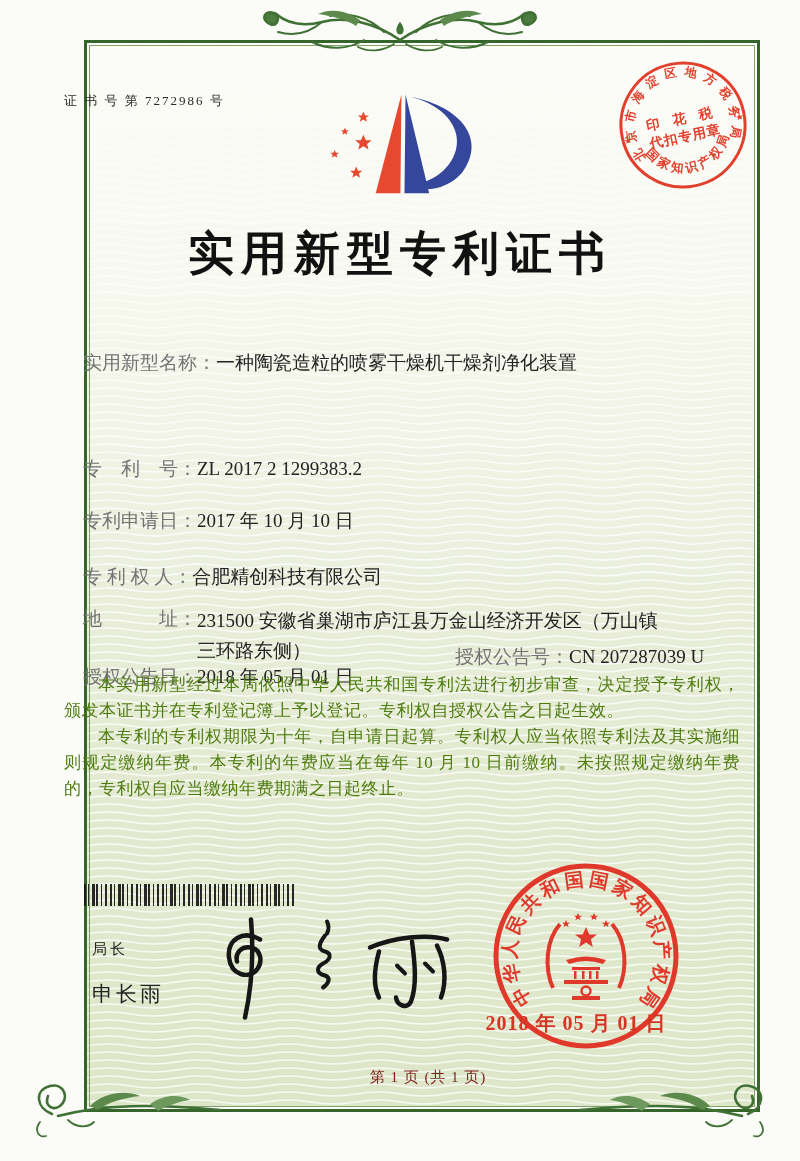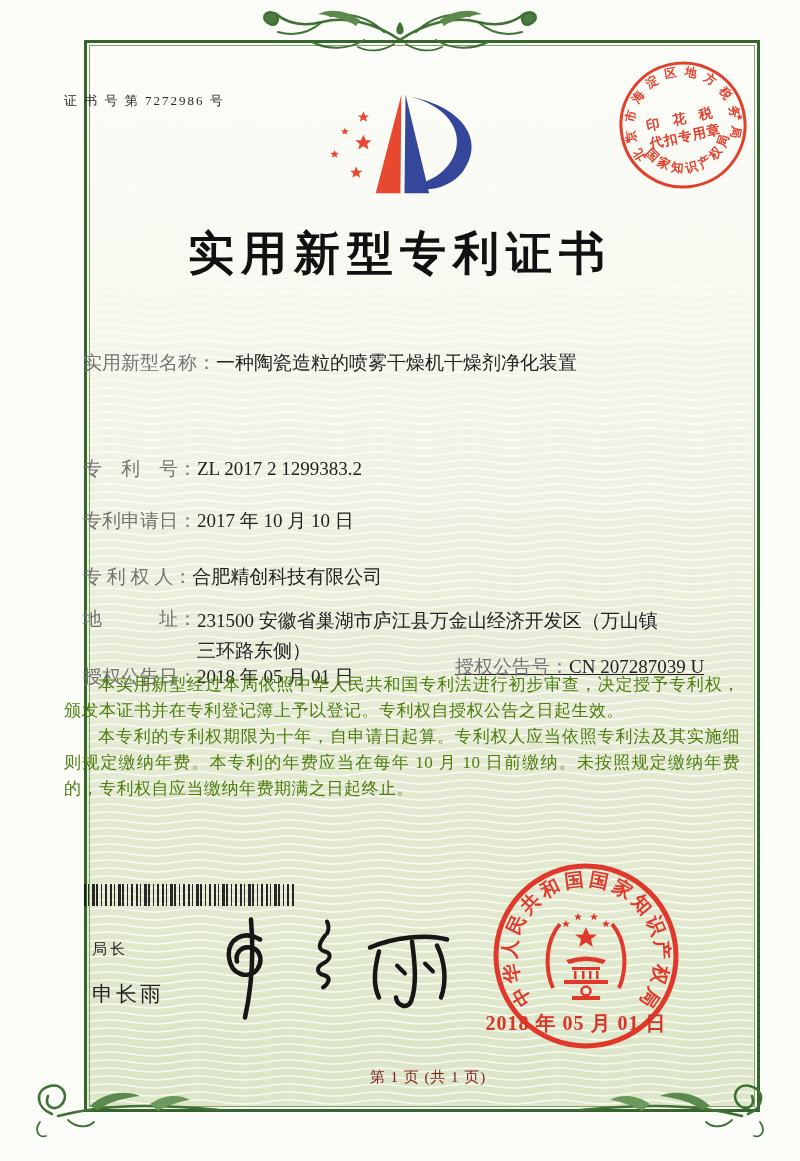--- a/index.html
+++ b/index.html
@@ -22,21 +22,21 @@
   
   .cert-no{position:absolute;left:64px;top:92px;font-size:13px;letter-spacing:2px;color:#2a2a2a;}
   .logo{position:absolute;left:312px;top:86px;width:185px;height:122px;}
   .tax-stamp{position:absolute;left:608px;top:50px;width:150px;height:150px;transform:rotate(-12deg);}
   .title{position:absolute;left:0;top:204px;width:100%;text-align:center;font-size:46px;font-weight:700;
          letter-spacing:7px;color:#111;margin-top:19px;}
   
   .row{position:absolute;left:64px;width:676px;font-size:19px;color:#222;white-space:pre;}
   .row .lab{color:#737373;}
   .val-block{display:inline-block;vertical-align:top;white-space:pre;line-height:30px;}
-  .pair-right{position:absolute;left:391px;top:12px;white-space:pre;text-decoration:underline;}
+  .pair-right{position:absolute;left:391px;top:2px;white-space:pre;}
   
   .paras{position:absolute;left:64px;top:672px;width:676px;}
   .paras p{margin:0;text-indent:2em;font-size:17px;line-height:26px;text-align:justify;letter-spacing:.5px;color:#4d7c0f;}
   
   .barcode{position:absolute;left:84px;top:884px;width:212px;height:22px;opacity:.92;
      background:repeating-linear-gradient(90deg,
        #161616 0 2px,rgba(0,0,0,0) 2px 4px,
        #161616 4px 5px,rgba(0,0,0,0) 5px 8px,
        #161616 8px 11px,rgba(0,0,0,0) 11px 12px,
        #161616 12px 14px,rgba(0,0,0,0) 14px 17px,

